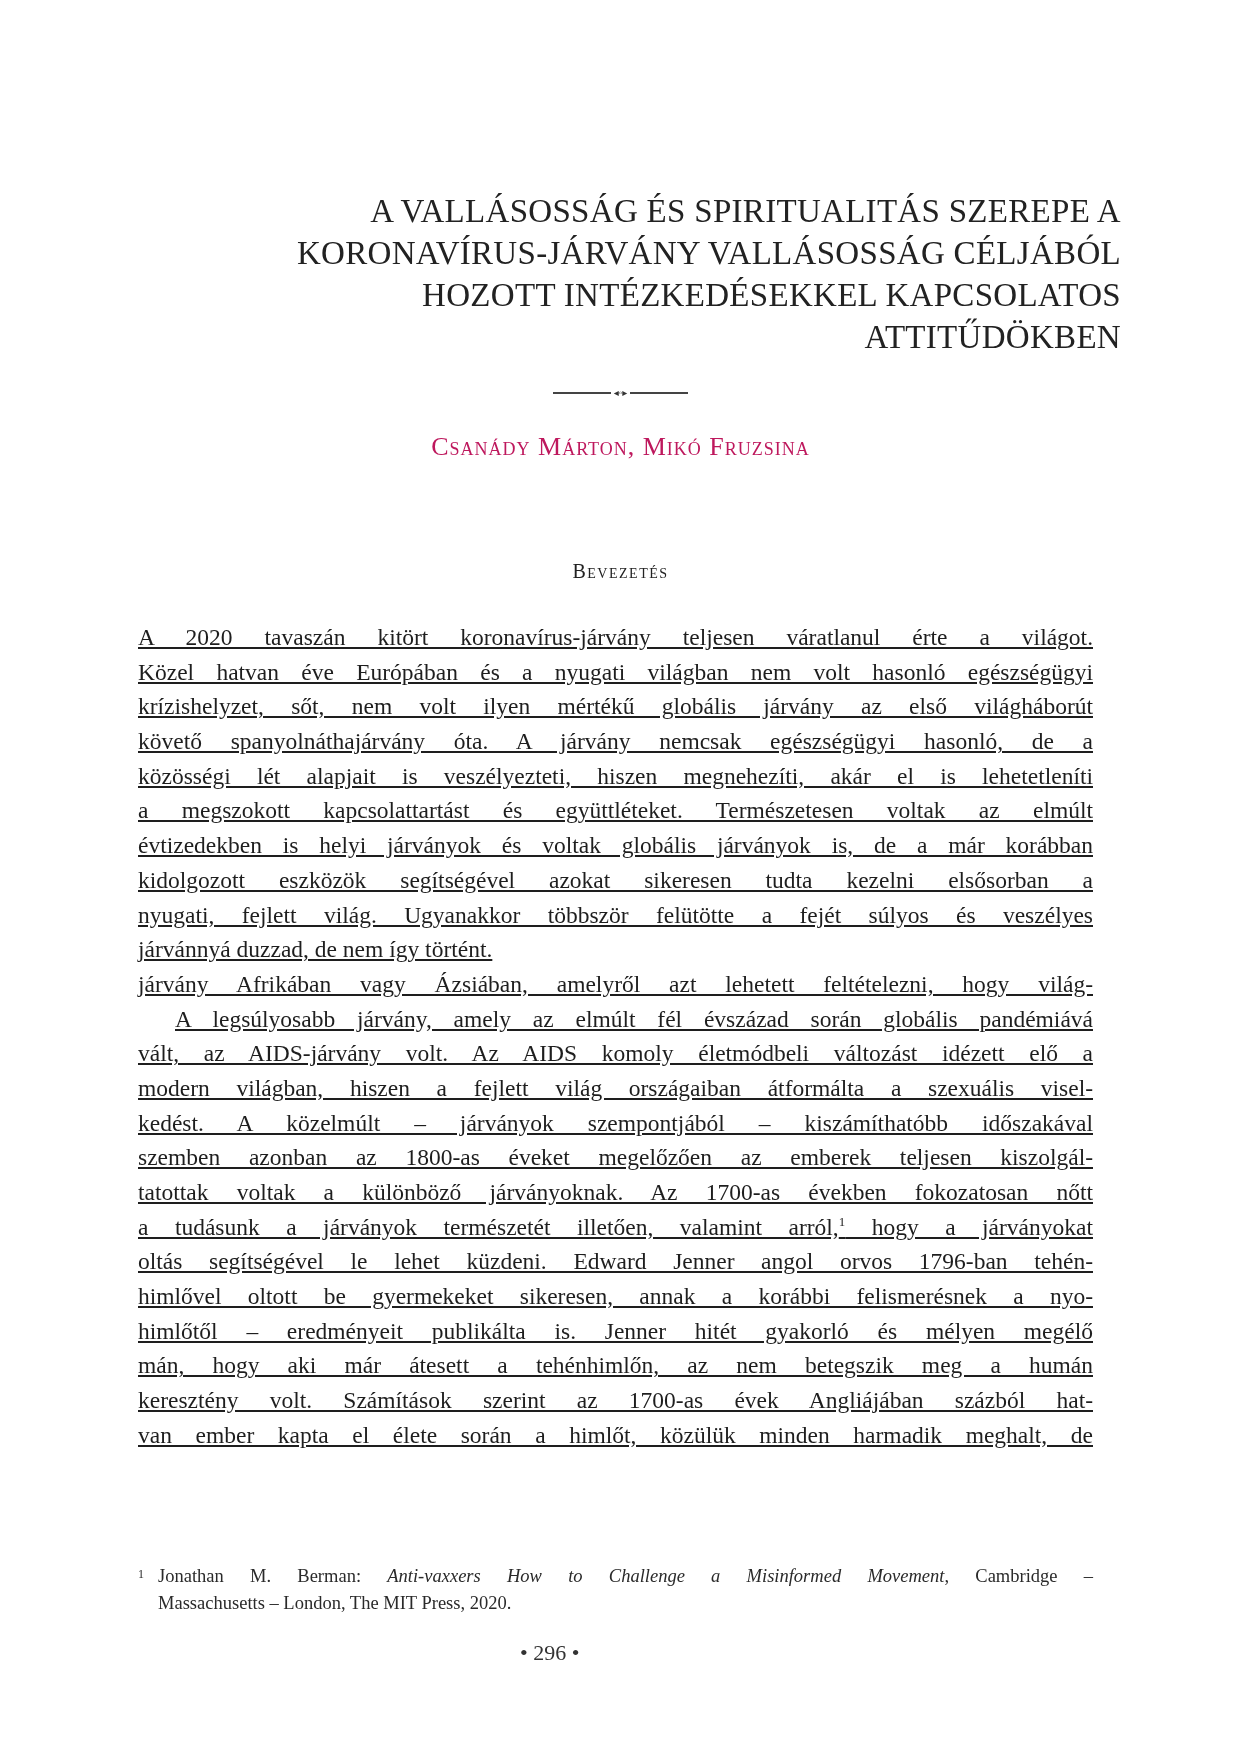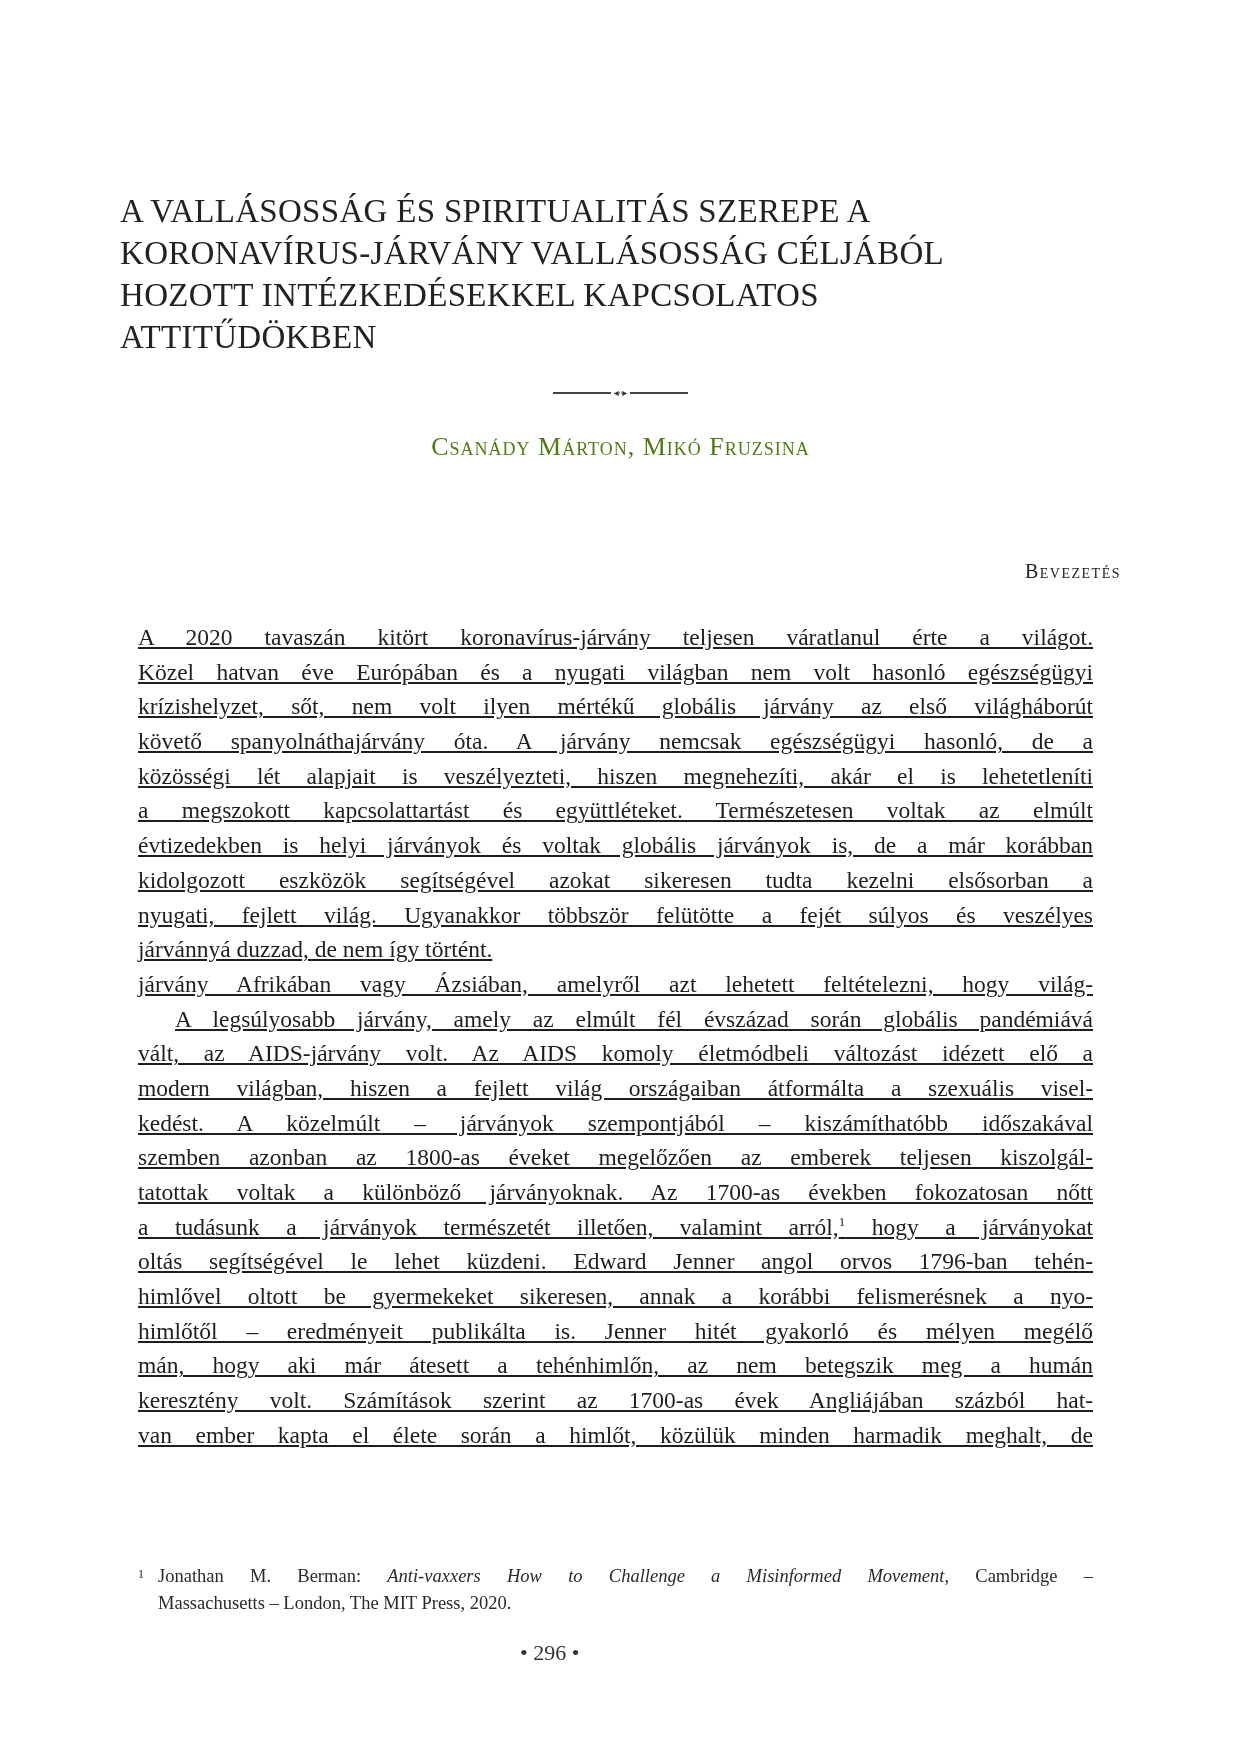--- a/index.html
+++ b/index.html
@@ -1,29 +1,29 @@
 <!DOCTYPE html>
 <html><head>
 <meta charset="utf-8">
 <style>
   html, body { margin: 0; padding: 0; background: #ffffff; }
   body { width: 1241px; height: 1755px; position: relative; overflow: hidden;
          font-family: "Liberation Serif", "DejaVu Serif", serif; color: #1e1e1e; }
-  .title { position: absolute; top: 190px; left: 120px; width: 1001px; text-align: left;
+  .title { position: absolute; top: 190px; left: 120px; width: 1001px; text-align: right;
            font-size: 33px; line-height: 42px; letter-spacing: 0.3px; color: #222; }
   .title div { white-space: nowrap; }
   .ornament { position: absolute; top: 388px; left: 553px; width: 135px; height: 10px; }
   .ornament .line { position: absolute; top: 4px; height: 1.5px; background: #444; }
   .ornament .l { left: 0; width: 58px; }
   .ornament .r { right: 0; width: 58px; }
   .ornament .c { position: absolute; left: 58px; top: 0; width: 19px; height: 10px;
                  font-size: 10px; line-height: 10px; text-align: center; color: #333; }
   .authors { position: absolute; top: 432px; left: 120px; width: 1001px; text-align: center;
-             font-size: 26px; font-variant: small-caps; letter-spacing: 1px; color: #4d7c0f; }
-  .section { position: absolute; top: 560px; left: 120px; width: 1001px; text-align: right;
+             font-size: 26px; font-variant: small-caps; letter-spacing: 1px; color: #be185d; }
+  .section { position: absolute; top: 560px; left: 120px; width: 1001px; text-align: center;
              font-size: 20px; font-variant: small-caps; letter-spacing: 1.5px; color: #222; }
   .body { position: absolute; top: 620px; left: 138px; width: 955px; text-decoration: underline; }
   .body .ln { height: 34.7px; line-height: 34.7px; font-size: 23.5px; white-space: nowrap;
               text-align: justify; text-align-last: justify; color: #1e1e1e; }
   .body .ln.last { text-align-last: left; }
   .body .ln.indent { padding-left: 37px; }
   .body sup { font-size: 13px; vertical-align: 9px; line-height: 0; }
   .footnote { position: absolute; top: 1563px; left: 138px; width: 955px; font-size: 18.5px;
               line-height: 27px; color: #2a2a2a; }
   .footnote .fmark { position: absolute; left: 0; top: -2px; font-size: 12px; }

